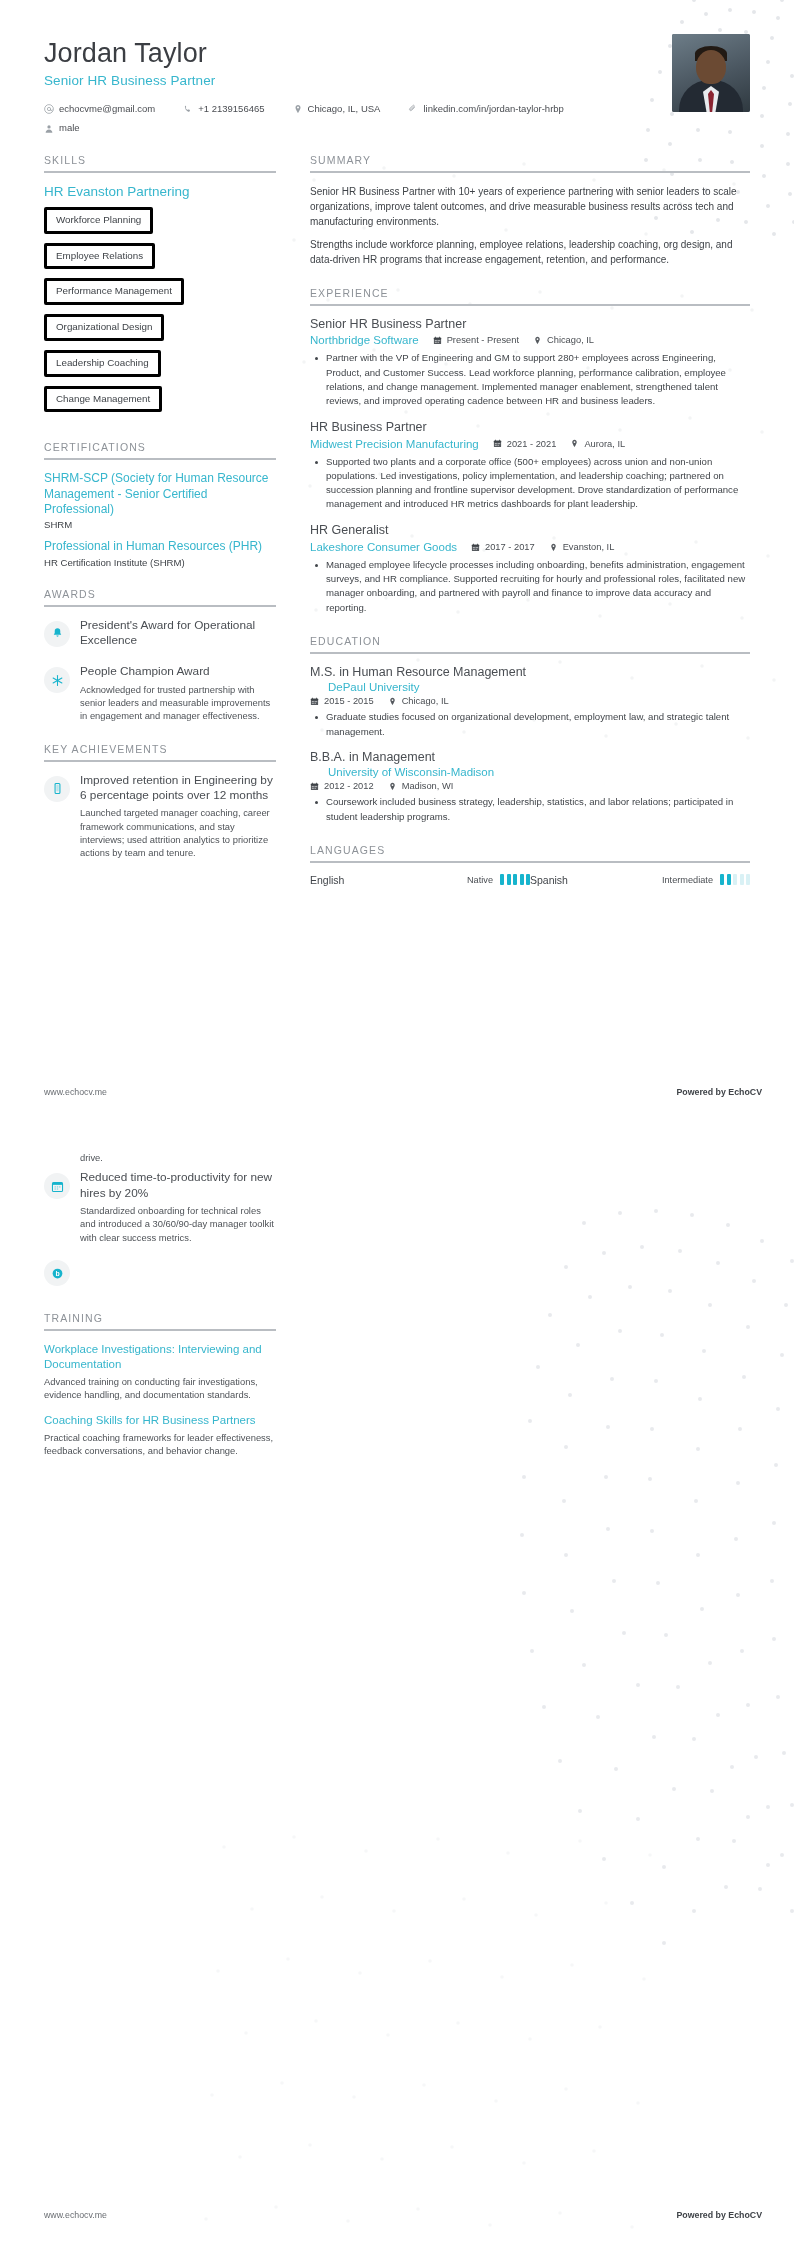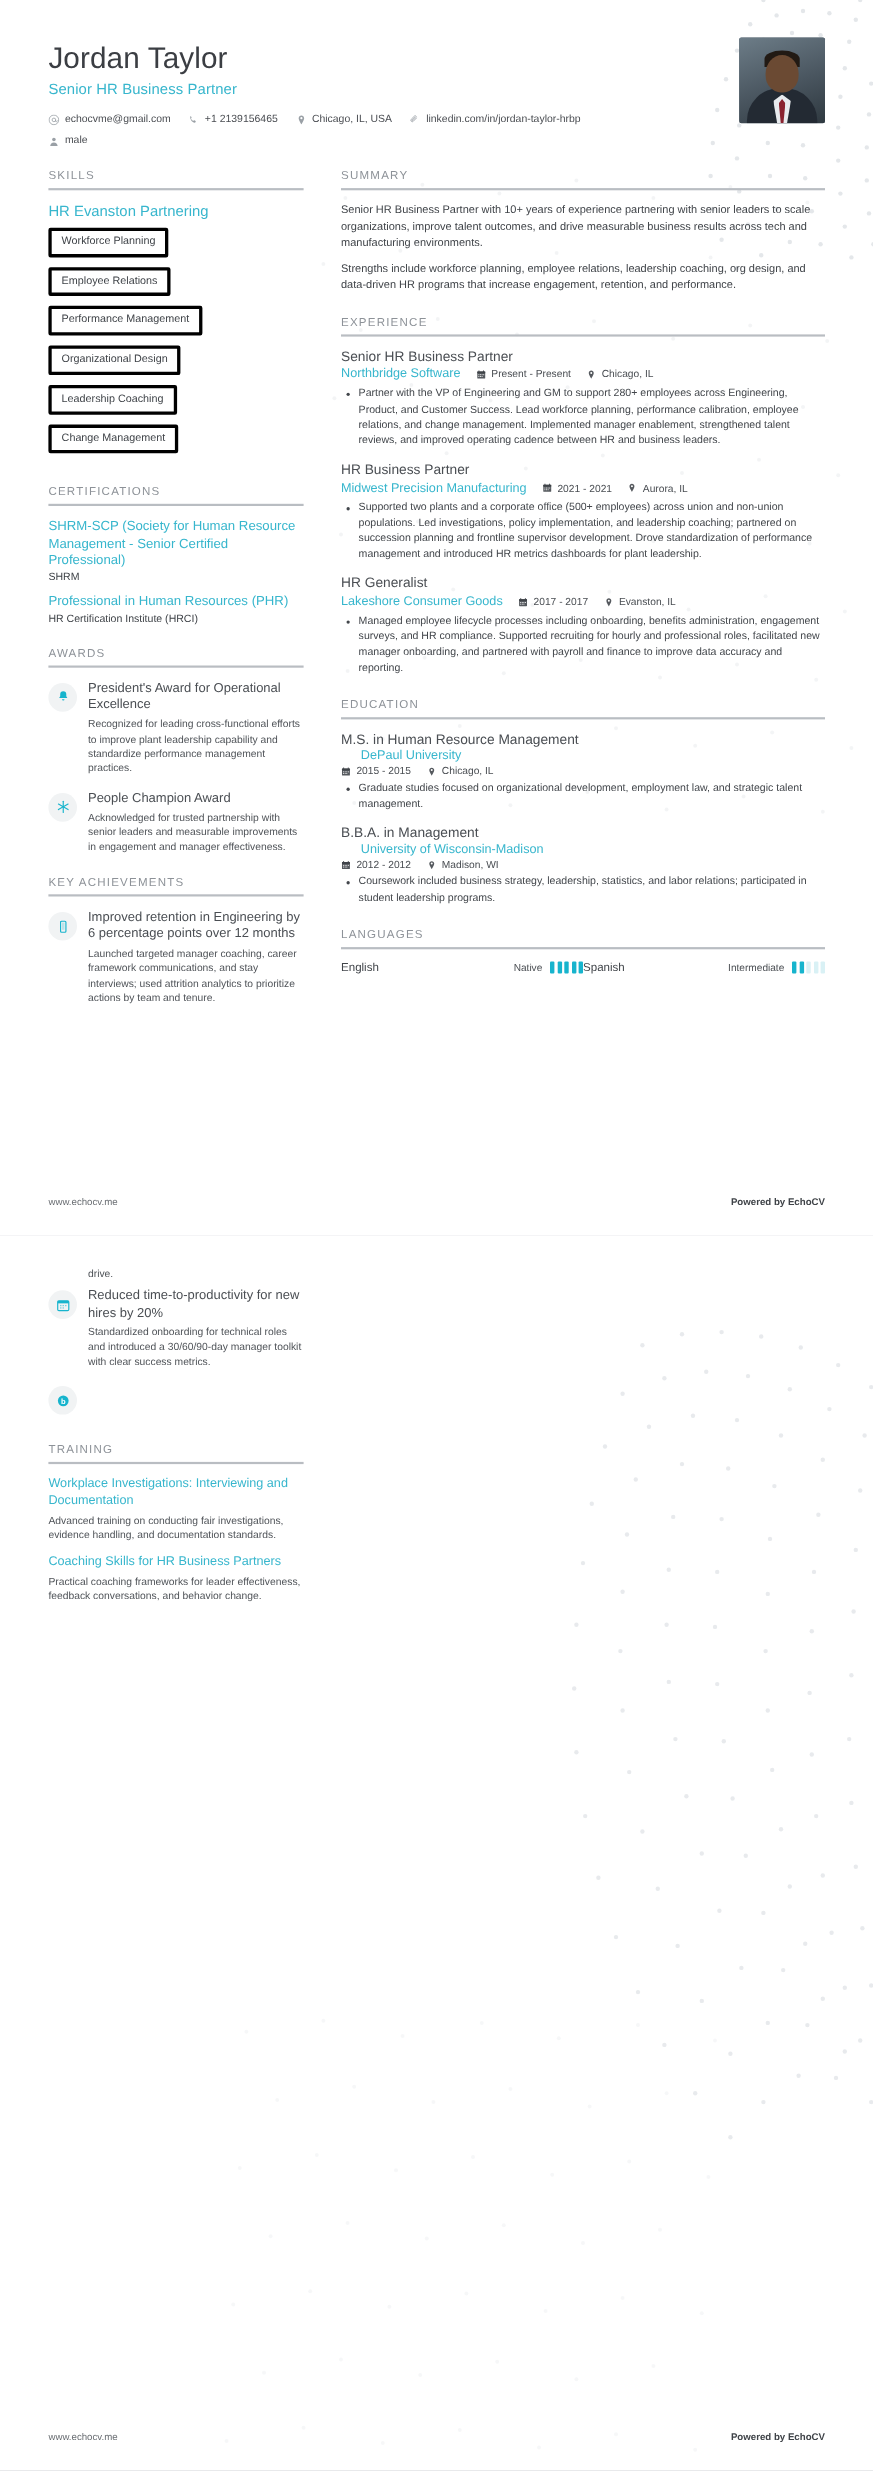--- a/index.html
+++ b/index.html
@@ -53,21 +53,21 @@
     font-size: 13.5px;
     color: #37b6cd;
     font-weight: 400;
     margin: 0 0 14px 0;
     letter-spacing: .1px;
   }
   .contact-row {
     display: flex;
     flex-wrap: wrap;
     align-items: center;
-    gap: 4px 16px;
+    gap: 4px 28px;
     font-size: 9.5px;
     color: #4a4d52;
     line-height: 1.5;
   }
   .contact-item { display: flex; align-items: center; gap: 5px; white-space: nowrap; }
   .contact-item svg { display: block; flex: 0 0 auto; }
 
   .photo {
     flex: 0 0 auto;
     width: 78px; height: 78px;
@@ -178,21 +178,21 @@
   .lang { display: flex; align-items: center; flex: 1 1 0; min-width: 0; }
   .lang-name { font-size: 10.5px; color: #41454a; flex: 1 1 auto; }
   .lang-level { font-size: 9.2px; color: #4a4e53; margin-right: 7px; white-space: nowrap; }
   .dots-rate { display: flex; gap: 2.5px; }
   .dot-bar { width: 4px; height: 11px; border-radius: 1px; background: #d9f1f5; }
   .dot-bar.on { background: #17b4cd; }
 
   
   .footer {
     position: absolute;
-    left: 44px; right: 44px;
+    left: 44px; right: 32px;
     bottom: 26px;
     display: flex;
     align-items: center;
     justify-content: space-between;
     font-size: 8.8px;
     color: #6a6e73;
     z-index: 3;
   }
   .footer .right { font-weight: bold; color: #3f4348; }
 </style>
@@ -421,38 +421,37 @@
 
         <div class="sec">
           <div class="sec-head">CERTIFICATIONS</div>
           <div class="sec-rule"></div>
           <div class="cert">
             <div class="cert-name">SHRM-SCP (Society for Human Resource Management - Senior Certified Professional)</div>
             <div class="cert-org">SHRM</div>
           </div>
           <div class="cert">
             <div class="cert-name">Professional in Human Resources (PHR)</div>
-            <div class="cert-org">HR Certification Institute (HRCI)</div>
+            <div class="cert-org">HR Certification Institute (SHRM)</div>
           </div>
         </div>
 
         <div class="sec">
           <div class="sec-head">AWARDS</div>
           <div class="sec-rule"></div>
 
           <div class="bubble-item">
             <span class="bubble">
               <svg width="13" height="13" viewBox="0 0 16 16">
                   <path d="M8 1.6a3.4 3.4 0 0 0-3.4 3.4v2.4L3.4 9.4h9.2L11.4 7.4V5A3.4 3.4 0 0 0 8 1.6z" fill="#17b4cd"></path>
                   <path d="M6.6 10.6a1.4 1.4 0 0 0 2.8 0z" fill="#17b4cd"></path>
                 </svg>
             </span>
             <div class="bi-body">
               <div class="bi-title">President's Award for Operational Excellence</div>
-              <div class="bi-desc">Recognized for leading cross-functional efforts to improve plant leadership capability and standardize performance management practices.</div>
             </div>
           </div>
 
           <div class="bubble-item">
             <span class="bubble">
               <svg width="13" height="13" viewBox="0 0 16 16">
                   <g stroke="#17b4cd" stroke-width="1.3" stroke-linecap="round">
                     <path d="M8 1.8v12.4"></path>
                     <path d="M2.6 4.9l10.8 6.2"></path>
                     <path d="M13.4 4.9L2.6 11.1"></path>

